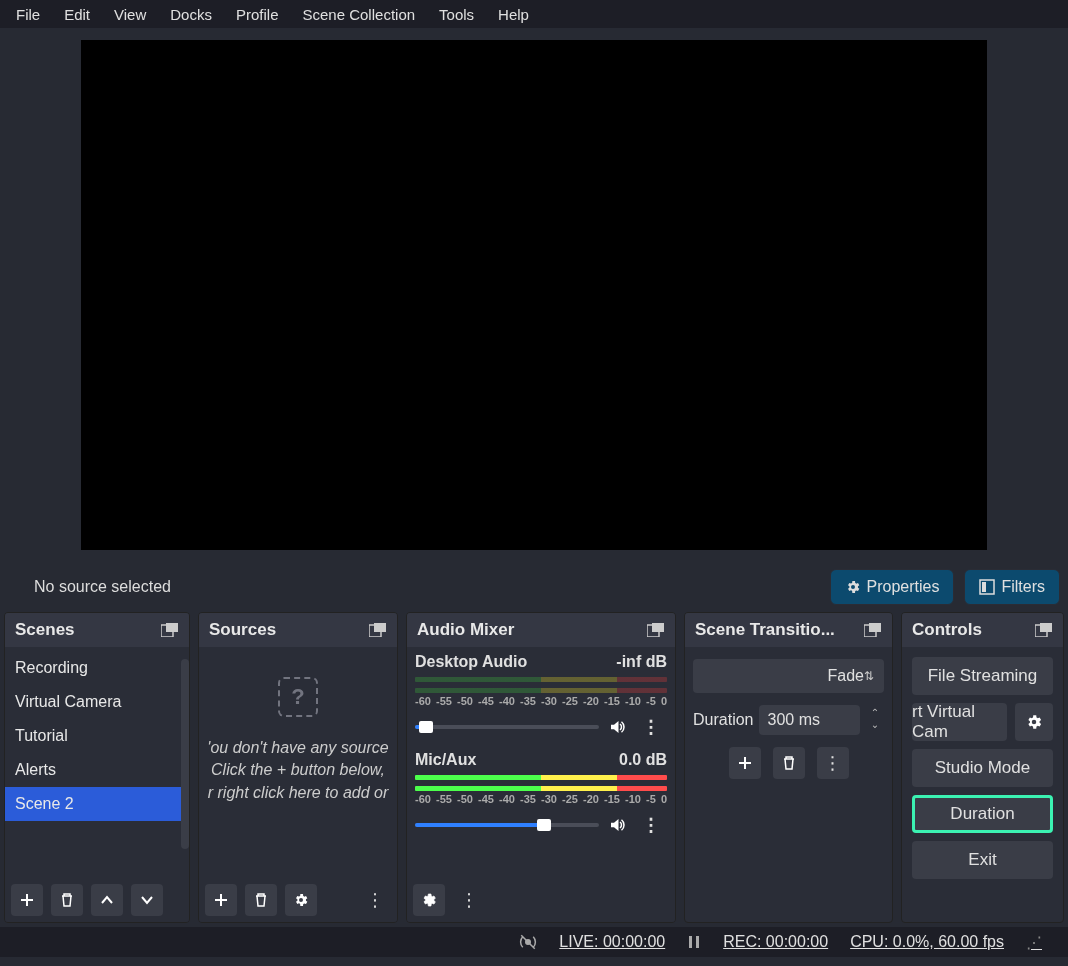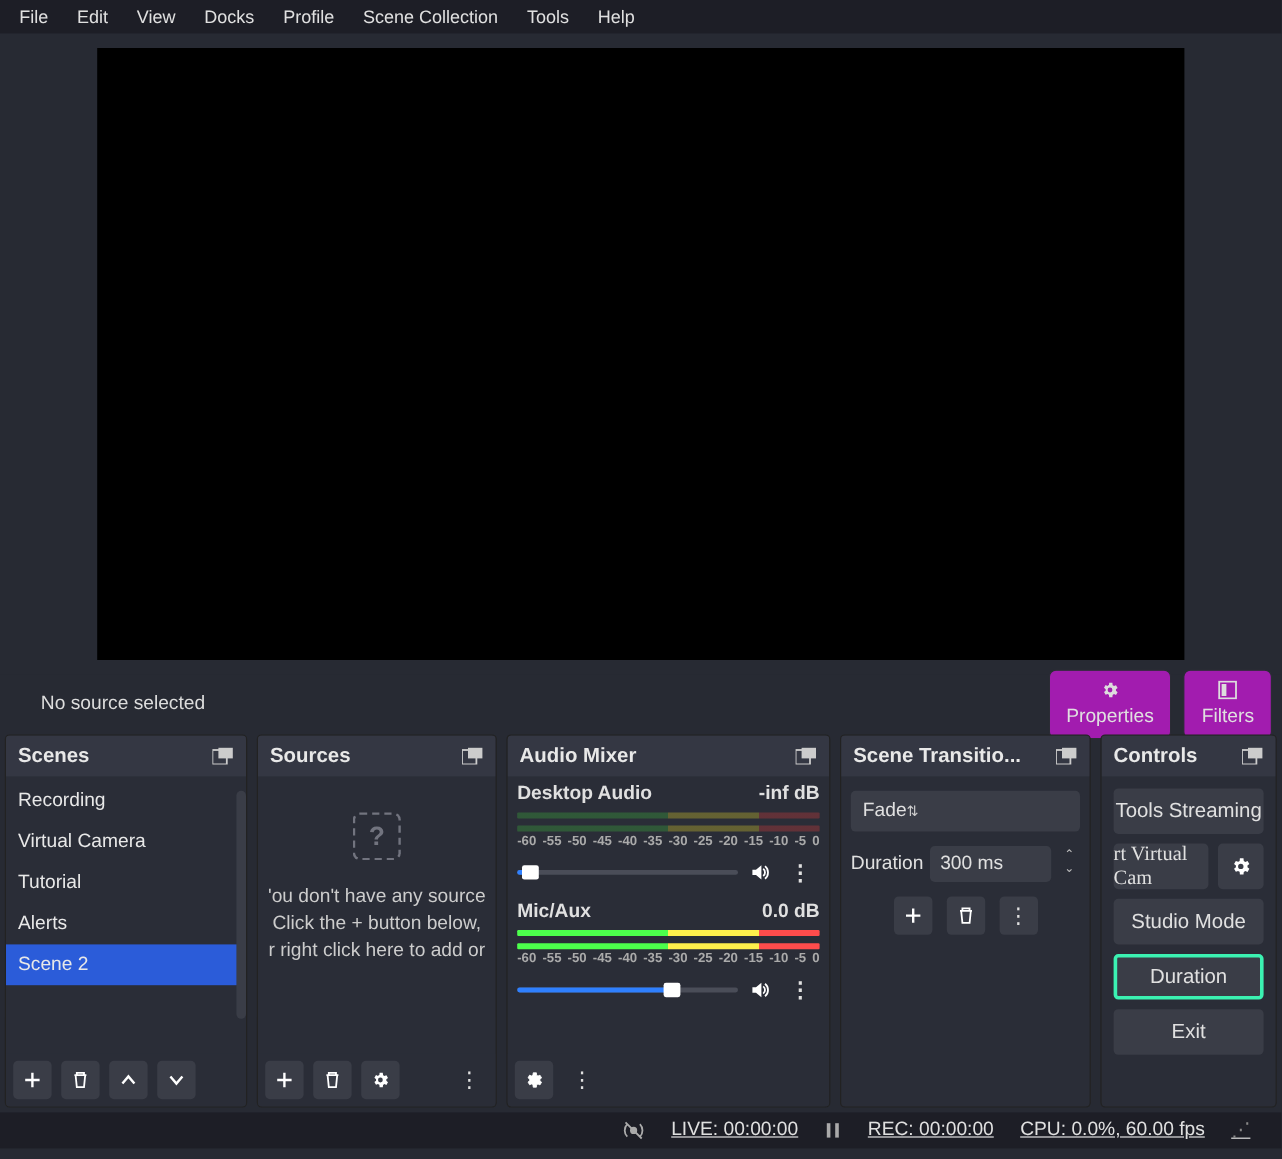--- a/index.html
+++ b/index.html
@@ -42,31 +42,30 @@
 .toolbar-row {
   display: flex;
   align-items: center;
   padding: 8px 8px;
   gap: 10px;
   height: 50px;
   margin-left: 24px;
 }
 .status-text { font-size: 16px; color: #ddd; margin-right: auto; padding-left: 2px;}
 .btn {
-  background: #a21caf;
+  background: #0c4a6e;
   border: 1px solid #2a2c35;
   border-radius: 6px;
   padding: 8px 14px;
   color: #e0e0e0;
   display: inline-flex;
   align-items: center;
   gap: 6px;
   font-size: 16px;
   cursor: pointer;
-  flex-direction: column;
 }
 .docks {
   display: flex;
   gap: 8px;
   padding: 0 4px 4px 4px;
   height: 315px;
 }
 .dock {
   background: #2a2d37;
   border: 1px solid #222;
@@ -114,21 +113,21 @@
 .scene-item.selected { background: #2b5cd9; }
 .sources-empty {
   text-align: center;
   padding: 30px 0 6px 0;
 }
 .sources-empty .qicon {
   width: 40px;height:40px;border:2px dashed #72747f;border-radius:6px;
   display:inline-flex;align-items:center;justify-content:center;
   color:#72747f;font-size:22px;font-weight:700;margin-bottom:20px;
 }
-.sources-empty .txt { font-size:16px; color:#ccc; line-height:1.4; white-space:nowrap;}
+.sources-empty .txt { font-size:16px; color:#ccc; line-height:1.4; white-space:nowrap;font-style:italic;}
 .mixer-track { padding: 6px 8px 2px 8px; font-weight: bold; }
 .track-top { display:flex; justify-content:space-between; font-size:16px; color:#e0e0e0;}
 .meter {
   height: 5px;
   margin-top:6px;
   background: linear-gradient(to right,#3aa83a 0%,#3aa83a 50%,#d0c32a 50%,#d0c32a 80%,#c83a3a 80%,#c83a3a 100%);
   border-radius:1px;
 }
 .meter.dim { opacity:.35; }
 .meter.live {
@@ -136,31 +135,31 @@
 }
 .ticks { display:flex; justify-content:space-between; font-size:11px; color:#aaa; margin-top:2px;}
 .slider-row { display:flex; align-items:center; gap:8px; margin-top:4px;}
 .slider-bar { flex:1; height:4px; background:#4a4d58; border-radius:2px; position:relative;}
 .slider-fill { position:absolute; left:0; top:0; height:100%; background:#2f80ff; border-radius:2px;}
 .slider-thumb { position:absolute; top:-4px; width:14px;height:12px;background:#fff;border-radius:2px;transform:translateX(-50%);}
 .vol-icon { font-size:18px;}
 .transition-body { padding: 12px 8px; }
 .trans-select {
   background:#3a3d47;height:34px;border-radius:4px;display:flex;align-items:center;
-  justify-content:flex-start;padding:0 10px;font-size:16px;
+  justify-content:flex-end;padding:0 10px;font-size:16px;
 }
 .dur-row{ display:flex;align-items:center;gap:6px;margin-top:12px;font-size:16px;}
 .dur-input{ background:#3a3d47;height:30px;border-radius:4px;padding:0 8px;display:flex;align-items:center;flex:1;}
 .spin{display:flex;flex-direction:column;gap:0px;}
 .spin span{width:18px;height:12px;font-size:10px;line-height:10px;text-align:center;cursor:pointer;color:#bbb;}
 .trans-btns{display:flex;gap:12px;justify-content:center;margin-top:12px;}
 .controls-body{padding:10px;display:flex;flex-direction:column;gap:8px;}
 .ctrl-btn{background:#3a3d47;border-radius:4px;height:38px;display:flex;align-items:center;justify-content:center;font-size:17px;cursor:pointer;}
 .ctrl-row{display:flex;gap:8px;}
-.ctrl-row .ctrl-btn{flex:1;font-family:Liberation Serif, serif;}
+.ctrl-row .ctrl-btn{flex:1;}
 .ctrl-row .gear{flex:0 0 38px;}
 .hl{border:3px solid #3bf2b2;}
 .status-bar{
   height:30px;background:#1d1e26;display:flex;align-items:center;
   justify-content:flex-end;gap:22px;padding:0 26px;font-size:16px;color:#e0e0e0;text-decoration:underline;
 }
 .scroll-hint{position:absolute;right:0;top:12px;width:8px;height:190px;background:#3a3d47;border-radius:4px;}
 svg{display:block;}
 .popicon{width:18px;height:14px;}
 .dots-v::after{content:"\22EE";font-size:18px;}
@@ -199,21 +198,21 @@
           <rect x="1" y="1" width="14" height="14" fill="none" stroke="#ddd" stroke-width="1.5"></rect>
           <rect x="3" y="3" width="4" height="10" fill="#ddd"></rect>
         </svg>
     </span>
     <span>Filters</span>
   </div>
 </div>
 
 <div class="docks">
 
-  <div class="dock" style="width:202px">
+  <div class="dock" style="width:186px">
     <div class="dock-header">
       <span>Scenes</span>
       <span>
         <svg class="popicon" viewBox="0 0 18 14">
             <rect x="0" y="2" width="12" height="12" fill="none" stroke="#ccc" stroke-width="1.5"></rect>
             <rect x="5" y="0" width="12" height="9" fill="#ccc"></rect>
           </svg>
       </span>
     </div>
     <div class="dock-body">
@@ -430,21 +429,21 @@
     <div class="dock-header">
       <span>Controls</span>
       <span>
         <svg class="popicon" viewBox="0 0 18 14">
             <rect x="0" y="2" width="12" height="12" fill="none" stroke="#ccc" stroke-width="1.5"></rect>
             <rect x="5" y="0" width="12" height="9" fill="#ccc"></rect>
           </svg>
       </span>
     </div>
     <div class="controls-body">
-      <div class="ctrl-btn">Tools Streaming</div>
+      <div class="ctrl-btn">File Streaming</div>
       <div class="ctrl-row">
         <div class="ctrl-btn">rt Virtual Cam</div>
         <div class="ctrl-btn gear">
           <svg width="18" height="18" viewBox="0 0 24 24" fill="#fff">
               <path d="M19.4 13a7.5 7.5 0 000-2l2.1-1.6-2-3.4-2.5 1a7.5 7.5 0 00-1.7-1L15 3h-4l-.3 2.9a7.5 7.5 0 00-1.7 1l-2.5-1-2 3.4L6.6 11a7.5 7.5 0 000 2l-2.1 1.6 2 3.4 2.5-1a7.5 7.5 0 001.7 1L11 21h4l.3-2.9a7.5 7.5 0 001.7-1l2.5 1 2-3.4zM12 15a3 3 0 110-6 3 3 0 010 6z"></path>
             </svg>
         </div>
       </div>
       <div class="ctrl-btn">Studio Mode</div>
       <div class="ctrl-btn hl">Duration</div>

